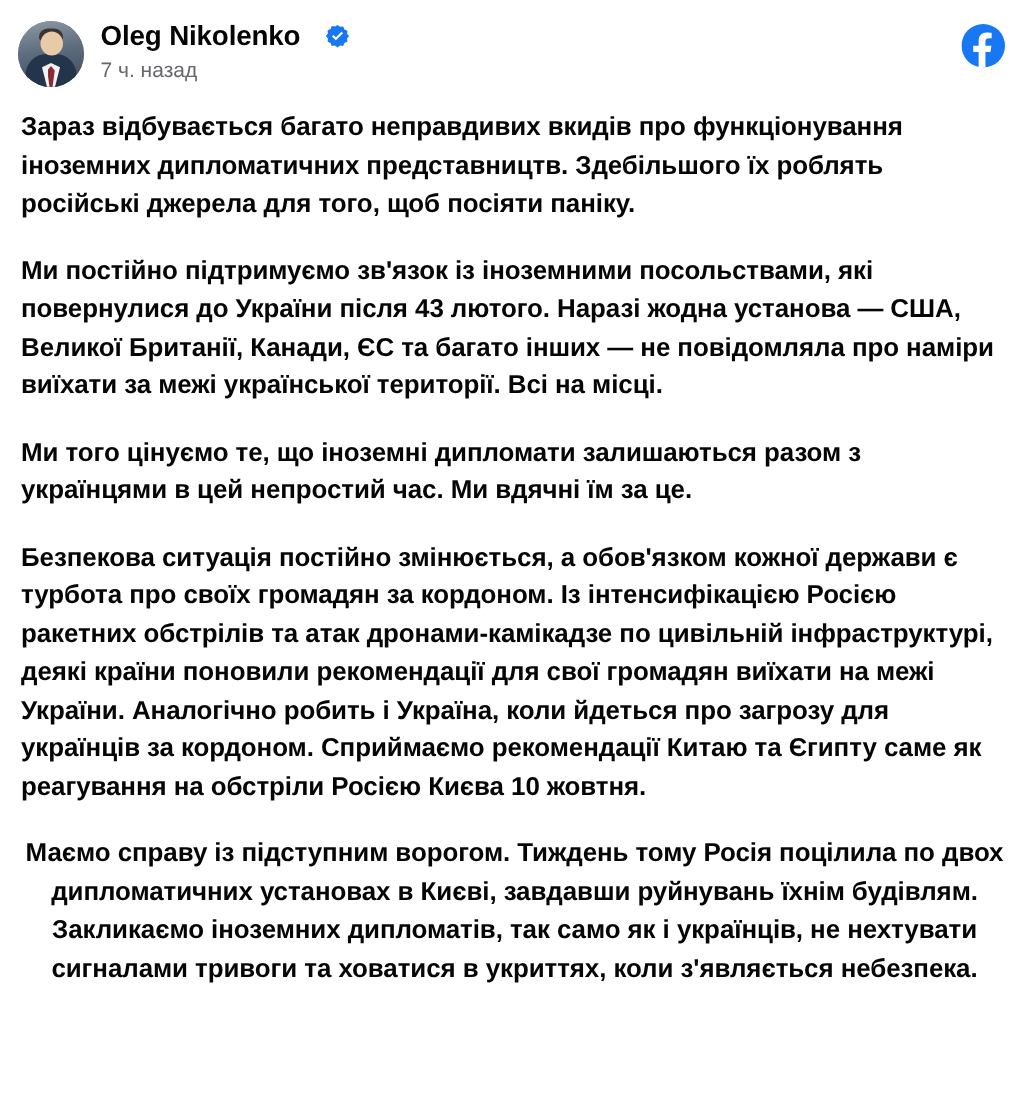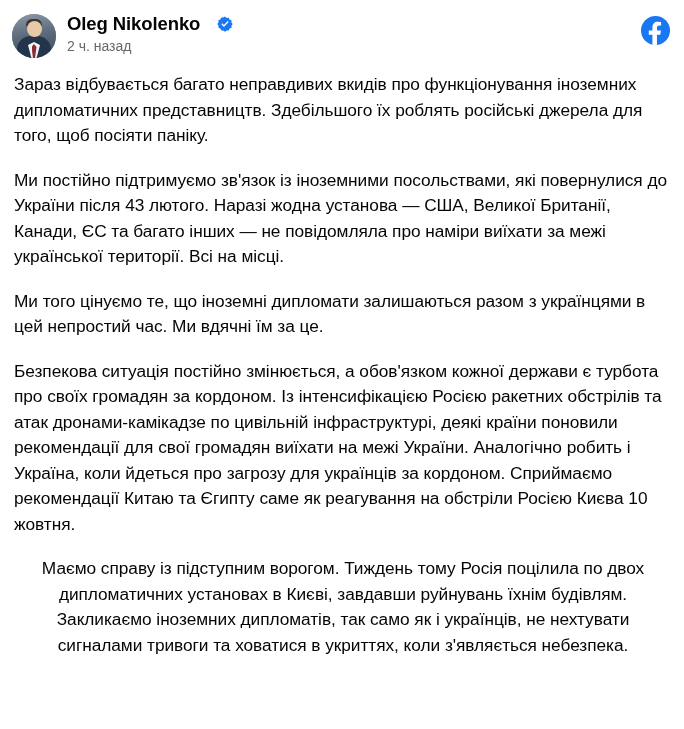--- a/index.html
+++ b/index.html
@@ -133,20 +133,21 @@
   }
   .post-body {
     padding: 10px 0 0 2px;
   }
   .post-body p {
     margin: 0 0 19px 0;
     font-size: 17.3px;
     line-height: 25.5px;
     color: #050505;
     letter-spacing: -0.05px;
+    font-weight: bold;
   }
   .post-body p:last-child { margin-bottom: 0; text-align: center; }
 </style>
 </head>
 <body>
 
 <div class="post">
 
   <div class="post-header">
 
@@ -160,21 +161,21 @@
     </div>
 
     <div class="name-block">
       <div class="name-row">
         <span class="author-name">Oleg Nikolenko</span>
         <svg class="verified" viewBox="0 0 16 16">
           <path fill="#1877F2" d="M8 0.6l1.7 1.3 2.1-0.2 0.8 2 2 0.8-0.2 2.1L15.7 8l-1.3 1.7 0.2 2.1-2 0.8-0.8 2-2.1-0.2L8 15.7l-1.7-1.3-2.1 0.2-0.8-2-2-0.8 0.2-2.1L0.3 8l1.3-1.7-0.2-2.1 2-0.8 0.8-2 2.1 0.2z"></path>
           <path fill="#ffffff" d="M6.9 10.9L4.3 8.3l1-1 1.6 1.6 3.8-3.8 1 1z"></path>
         </svg>
       </div>
-      <div class="timestamp">2 ч. назад</div>
+      <div class="timestamp">7 ч. назад</div>
     </div>
 
     <svg class="fb-logo" viewBox="0 0 32 32">
       <circle cx="16" cy="16" r="16" fill="#1877F2"></circle>
       <path fill="#ffffff" d="M21.3 20.6l0.7-4.6h-4.4v-3c0-1.3 0.6-2.5 2.6-2.5h2V6.6s-1.8-0.3-3.6-0.3c-3.6 0-6 2.2-6 6.2V16h-4v4.6h4V32h5V20.6z"></path>
     </svg>
   </div>
 
   <div class="post-body">
     <p>Зараз відбувається багато неправдивих вкидів про функціонування іноземних дипломатичних представництв. Здебільшого їх роблять російські джерела для того, щоб посіяти паніку.</p>

